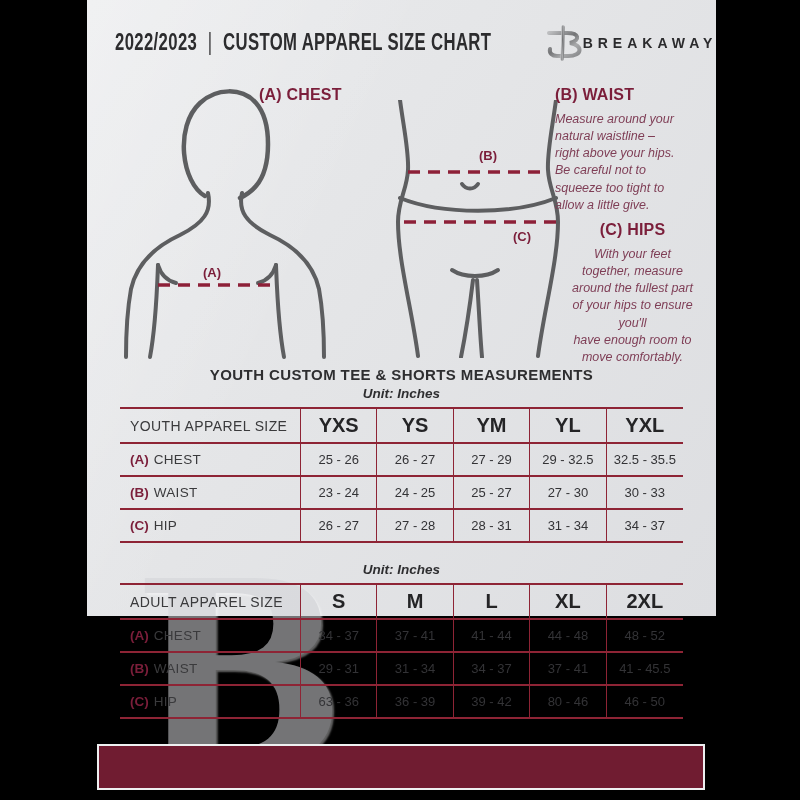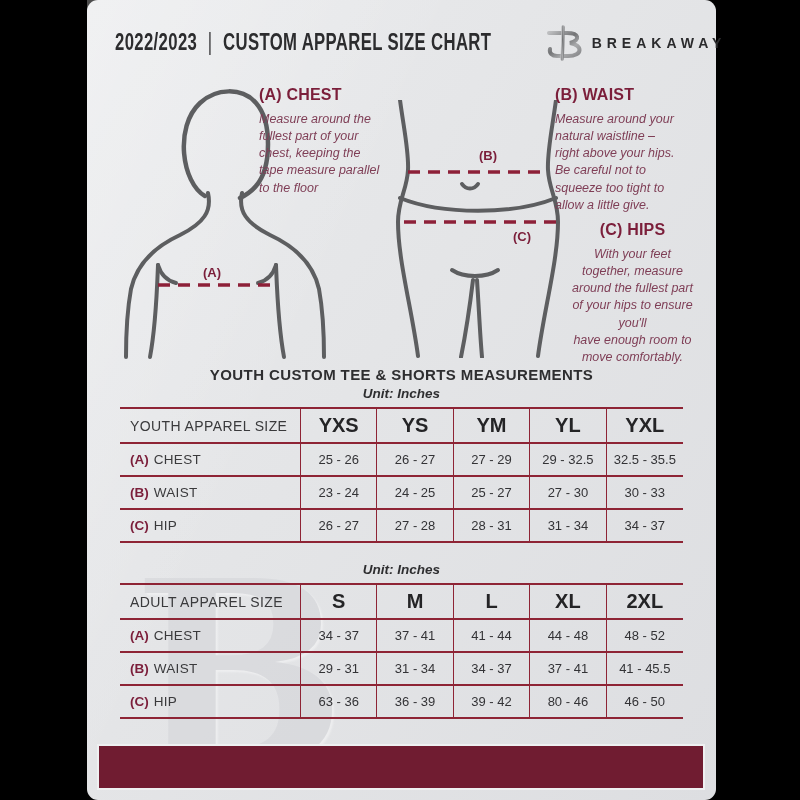--- a/index.html
+++ b/index.html
@@ -1,38 +1,37 @@
 <!DOCTYPE html>
 <html><head>
 <meta charset="utf-8">
 <style>
   html,body { margin:0; padding:0; background:#000; }
   .stage {
     position:relative; width:800px; height:800px; background:#000;
     font-family:"Liberation Sans", sans-serif; overflow:hidden;
   }
   .doc {
-    position:absolute; left:87px; top:0; width:629px; height:800px;
+    position:absolute; left:87px; top:0; width:629px; height:616px;
     background:linear-gradient(125deg,#eaebed 0%, #e4e5e7 45%, #dddee1 100%);
-    border-radius:11px;
   }
   .doc::before{
     content:""; position:absolute; inset:0;
     background:linear-gradient(115deg, rgba(255,255,255,.30) 0%, rgba(255,255,255,0) 38%);
     pointer-events:none;
   }
 
   
   .hdr { position:absolute; top:22px; left:28px; right:26px; height:42px;
          display:flex; align-items:center; justify-content:space-between; }
   .hdr-left { display:flex; align-items:center; white-space:nowrap; color:#2c2c2e;
               transform:scale(0.88,1.22); transform-origin:left center; }
   .hdr-left span { font-weight:bold; font-size:19px; letter-spacing:.4px; }
   .hdr-sep { margin:0 12px; font-weight:normal !important; color:#3a3a3c; }
-  .brand { display:flex; align-items:center; gap:9px; }
+  .brand { display:flex; align-items:center; }
   .brand-name { font-weight:bold; font-size:14px; letter-spacing:5px; color:#2b2b2d; }
 
   
   .sec { position:absolute; z-index:1; }
   .sec-heading { color:#7b1e3a; font-weight:bold; font-size:16px; letter-spacing:.2px; }
   .sec-body { color:#7f3e56; font-style:italic; font-size:12.5px; line-height:1.37;
               margin-top:7px; white-space:pre-line; }
 
   
   .fig { position:absolute; }
@@ -118,25 +117,20 @@
       <path class="bodyline" d="M81 180 C78 205 74 232 69 257"></path>
       <path class="bodyline" d="M85 180 C87 210 88 235 90 257"></path>
       <line class="dashline" x1="16" y1="72" x2="156" y2="72"></line>
       <line class="dashline" x1="12" y1="122" x2="165" y2="122"></line>
       <text class="svg-label" x="96" y="60" text-anchor="middle">(B)</text>
       <text class="svg-label" x="130" y="141" text-anchor="middle">(C)</text>
     </svg>
 
     <div class="sec" style="left:172px; top:86px; width:142px;">
       <div class="sec-heading">(A) CHEST</div>
-      <div class="sec-body">Measure around the
-fullest part of your
-chest, keeping the
-tape measure parallel
-to the floor</div>
     </div>
     <div class="sec" style="left:468px; top:86px; width:152px;">
       <div class="sec-heading">(B) WAIST</div>
       <div class="sec-body">Measure around your
 natural waistline –
 right above your hips.
 Be careful not to
 squeeze too tight to
 allow a little give.</div>
     </div>

